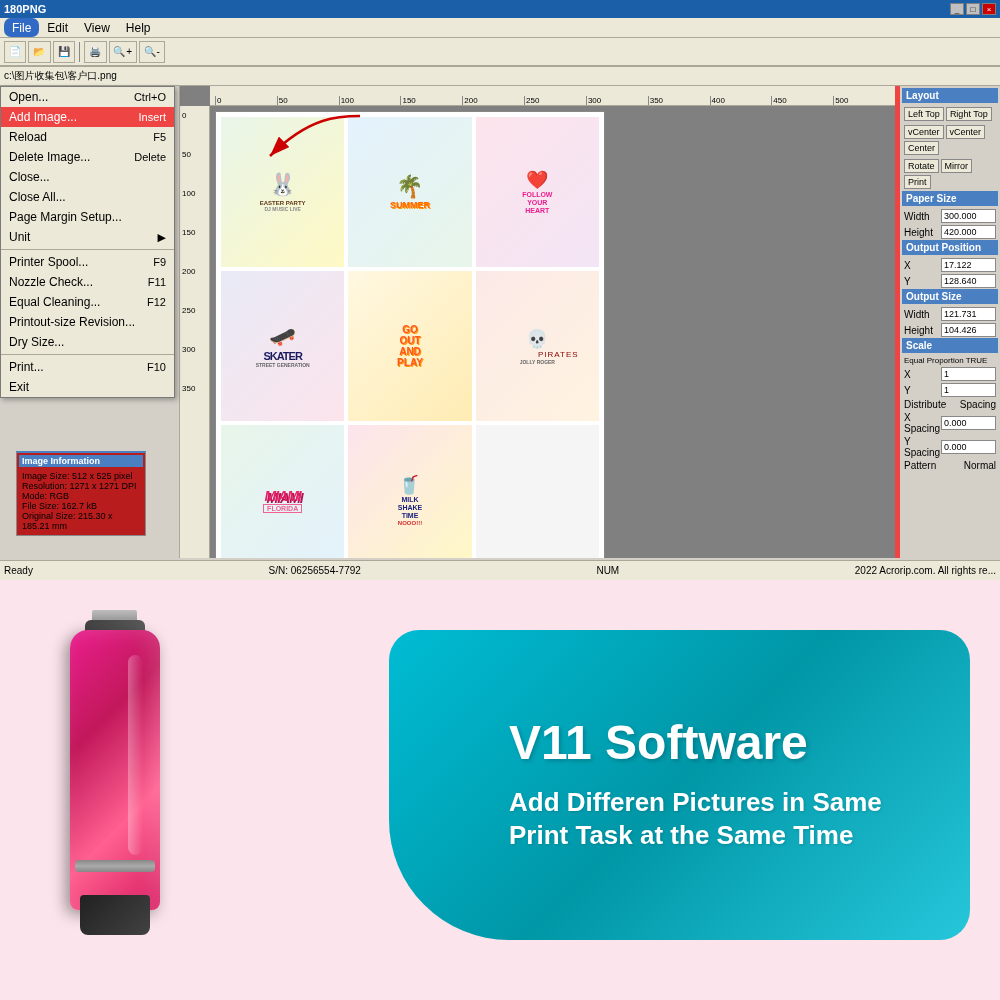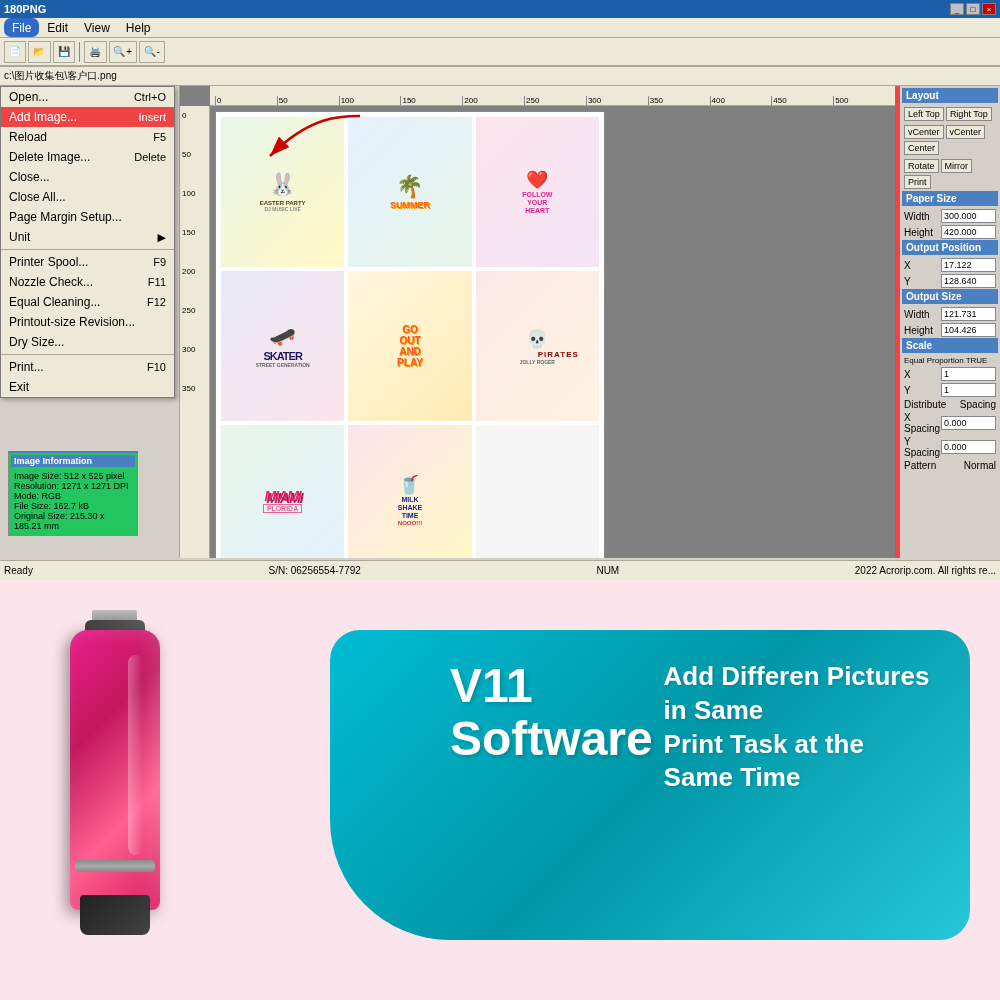--- a/index.html
+++ b/index.html
@@ -270,23 +270,23 @@
       position: absolute;
       bottom: 0;
       left: 0;
       right: 0;
     }
 
     
     .img-info-panel {
       position: absolute;
       bottom: 22px;
-      left: 8px;
+      left: 16px;
       width: 130px;
-      background: #22c55e;
+      background: #b91c1c;
       border: 1px solid #888;
       border-top: 2px solid #4a7fc1;
       font-size: 9px;
       padding: 2px;
     }
     .img-info-title {
       background: #4a7fc1;
       color: white;
       font-size: 9px;
       font-weight: bold;
@@ -378,26 +378,26 @@
       border-radius: 10px;
       left: 58px;
       top: 25px;
     }
 
     
     .info-box {
       position: absolute;
       right: 30px;
       top: 50px;
-      width: 640px;
+      width: 581px;
       height: 310px;
       background: linear-gradient(135deg, #00bcd4, #0097a7, #26c6da);
       border-radius: 30px 30px 30px 120px;
       display: flex;
-      flex-direction: row;
+      flex-direction: column;
       justify-content: center;
       padding: 30px 40px 30px 120px;
     }
     .info-title {
       font-size: 48px;
       font-weight: 900;
       color: white;
       line-height: 1.1;
       text-shadow: 2px 2px 4px rgba(0,0,0,0.2);
       margin-bottom: 16px;
@@ -606,21 +606,21 @@
             </div>
           </div>
           <div class="img-cell go-out">
             <div style="text-align:center; padding:2px;">
               <div style="font-size:10px; font-weight:900; color:#ff5722; line-height:1.1; text-shadow:1px 1px 0 #ff9800;">GO<br>OUT<br>AND<br>PLAY</div>
             </div>
           </div>
           <div class="img-cell pirates">
             <div style="text-align:center; padding:3px;">
               <div style="font-size:18px;">💀</div>
-              <div style="font-size:8px; font-weight:700; color:#8b0000; letter-spacing:1px;margin-left:42px;">PIRATES</div>
+              <div style="font-size:8px; font-weight:400; color:#8b0000; letter-spacing:1px;margin-left:42px;">PIRATES</div>
               <div style="font-size:5px; color:#666;">JOLLY ROGER</div>
             </div>
           </div>
 
           <div class="img-cell miami">
             <div style="text-align:center; padding:2px;">
               <div style="font-size:14px; font-weight:900; color:#e91e63; text-shadow:2px 2px 0 #ad1457; letter-spacing:-1px; font-style:italic;">MIAMI</div>
               <div style="font-size:7px; font-weight:700; color:#f06292; border:1px solid #f06292; padding:0 3px; display:inline-block;">FLORIDA</div>
             </div>
           </div>

